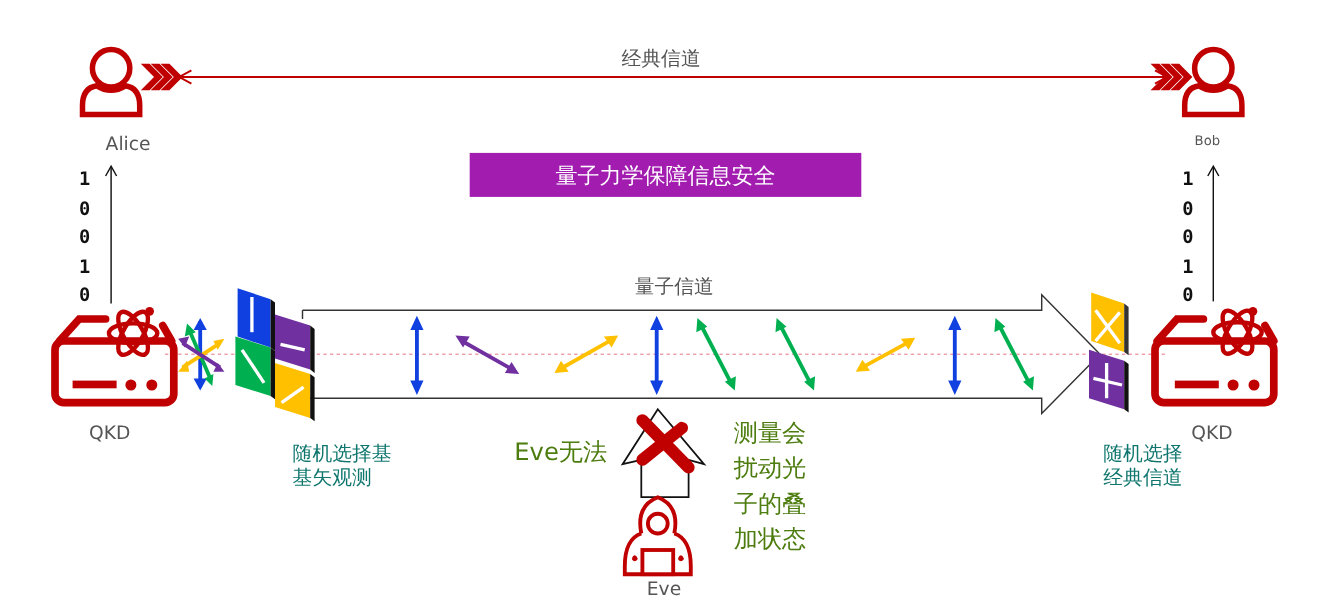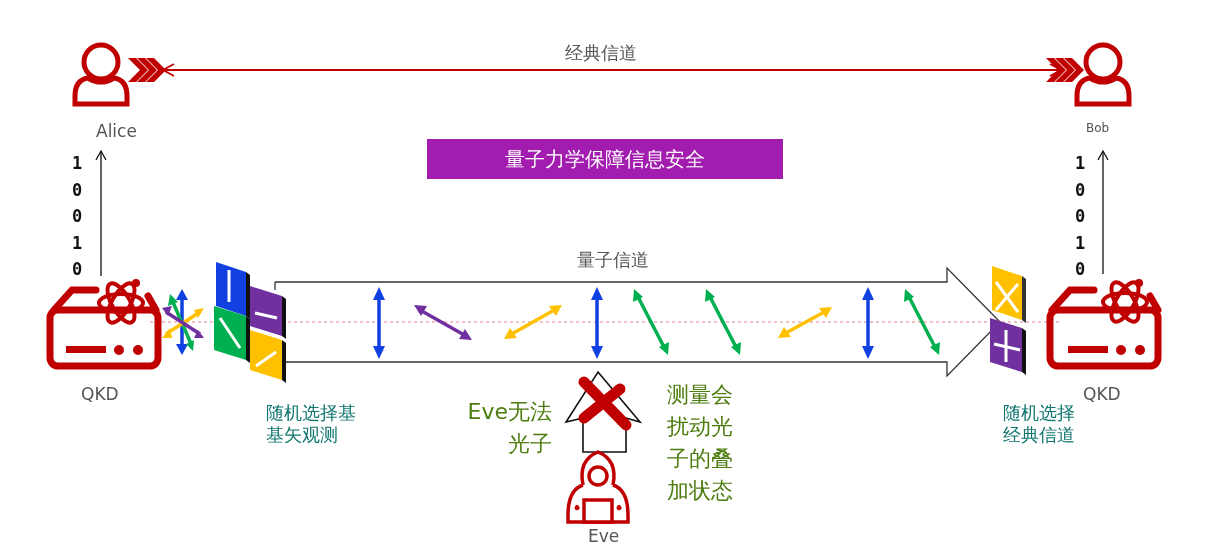--- a/index.html
+++ b/index.html
@@ -247,21 +247,20 @@
   <span>随机选择基</span>
   <span>基矢观测</span>
 </div>
 <div class="gray-note" style="left:1003px; top:402px;">
   <span>随机选择</span>
   <span>经典信道</span>
 </div>
 
 <div class="red-note" style="left:462px; top:396px; text-align:right; width:90px;">
   <span>Eve无法</span>
-  <span>光子</span>
 </div>
 <div class="red-note" style="left:667px; top:379px;">
   <span>测量会</span>
   <span>扰动光</span>
   <span>子的叠</span>
   <span>加状态</span>
 </div>
 
 <div class="lbl" style="left:588px; top:526px; font-size:17px;">Eve</div>
 

